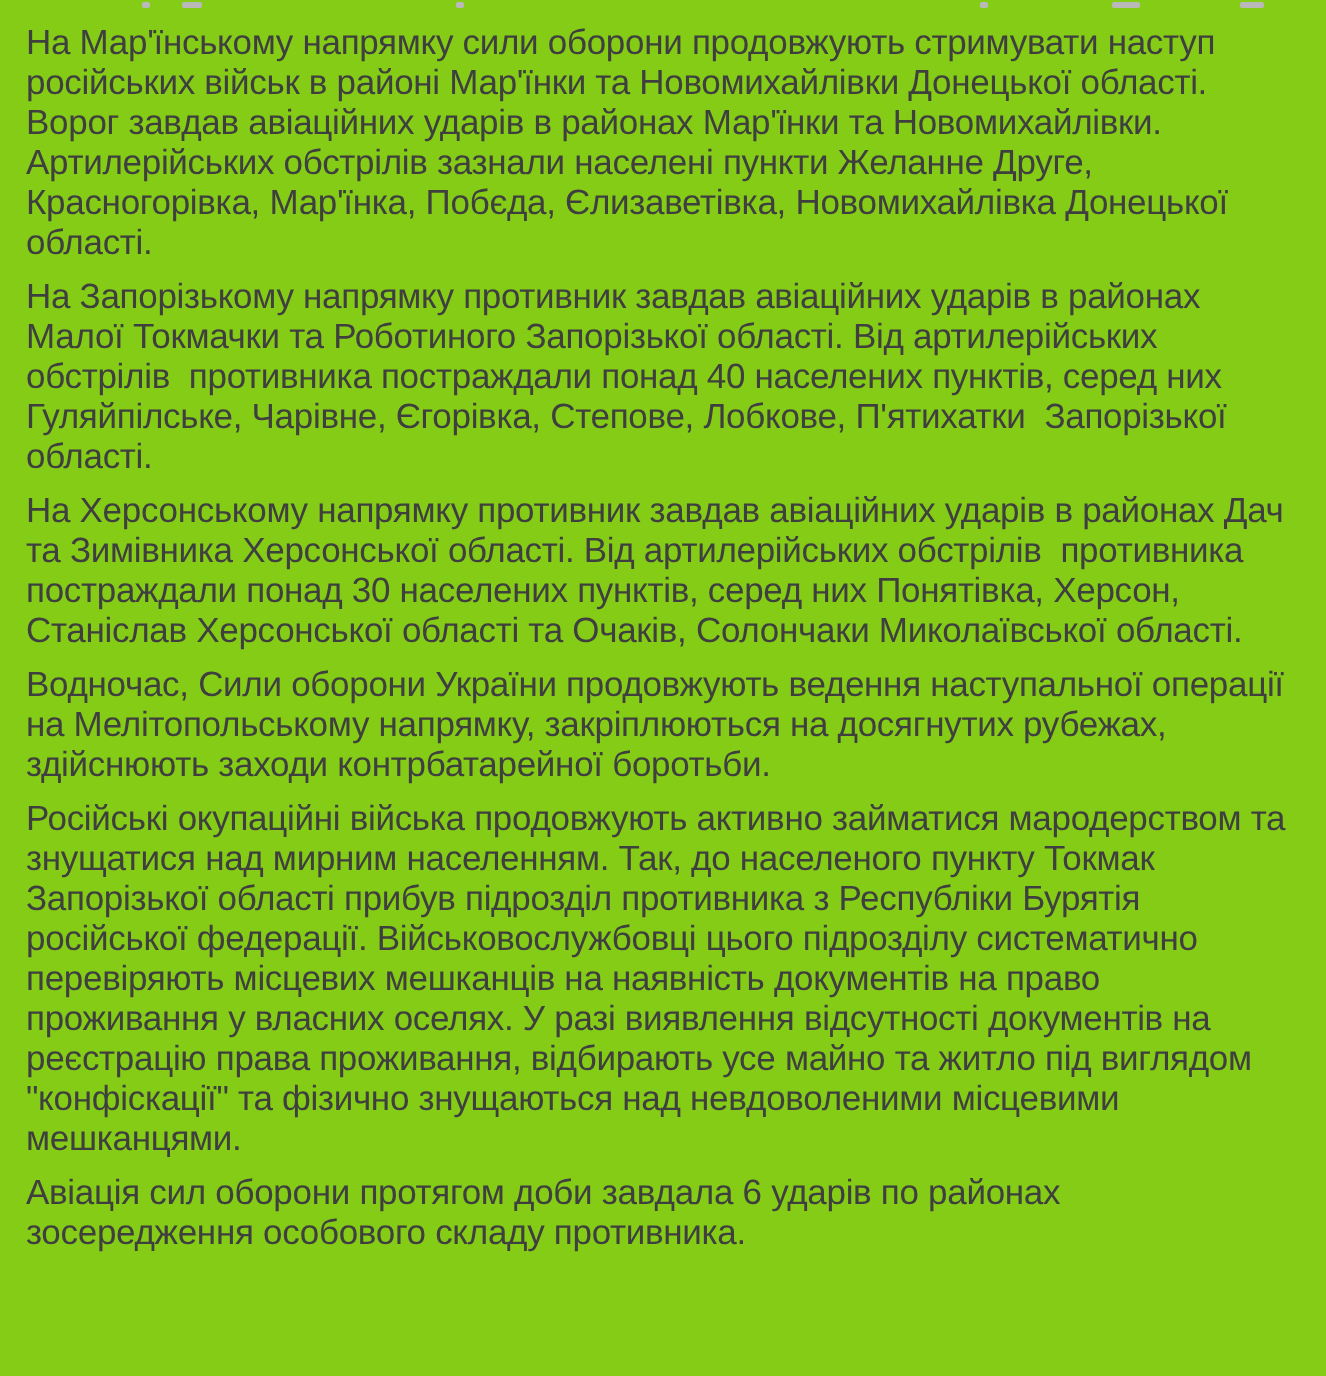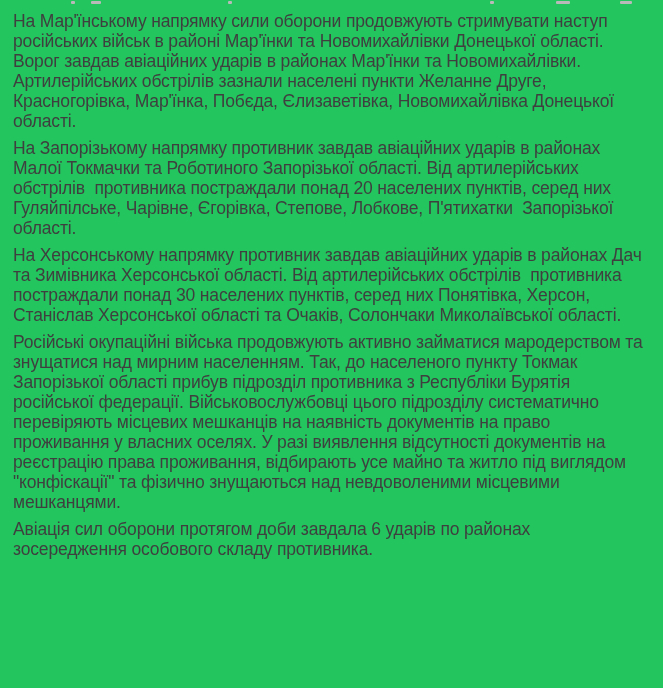--- a/index.html
+++ b/index.html
@@ -1,20 +1,20 @@
 <!DOCTYPE html>
 <html><head>
 <meta charset="utf-8">
 <style>
   html, body { margin: 0; padding: 0; background: #ffffff; }
   .page {
     position: relative;
     width: 663px;
     height: 688px;
-    background: #22c55e;
+    background: #84cc16;
     overflow: hidden;
     box-sizing: border-box;
     padding: 0 16px 0 13px;
     font-family: "Liberation Sans", sans-serif;
     font-size: 17.5px;
     line-height: 20px;
     letter-spacing: -0.15px;
     color: #3f3f3f;
   }
   .clipped-remnant {
@@ -50,20 +50,21 @@
     <span class="mark m1"></span>
     <span class="mark m2"></span>
     <span class="mark m3"></span>
     <span class="mark m4"></span>
     <span class="mark m5"></span>
     <span class="mark m6"></span>
   </div>
 
   <div class="article">
     <p>На Мар'їнському напрямку сили оборони продовжують стримувати наступ російських військ в районі Мар'їнки та Новомихайлівки Донецької області. Ворог завдав авіаційних ударів в районах Мар'їнки та Новомихайлівки. Артилерійських обстрілів зазнали населені пункти Желанне Друге, Красногорівка, Мар'їнка, Побєда, Єлизаветівка, Новомихайлівка Донецької області.</p>
-    <p>На Запорізькому напрямку противник завдав авіаційних ударів в районах Малої Токмачки та Роботиного Запорізької області. Від артилерійських обстрілів  противника постраждали понад 20 населених пунктів, серед них Гуляйпілське, Чарівне, Єгорівка, Степове, Лобкове, П'ятихатки  Запорізької області.</p>
+    <p>На Запорізькому напрямку противник завдав авіаційних ударів в районах Малої Токмачки та Роботиного Запорізької області. Від артилерійських обстрілів  противника постраждали понад 40 населених пунктів, серед них Гуляйпілське, Чарівне, Єгорівка, Степове, Лобкове, П'ятихатки  Запорізької області.</p>
     <p>На Херсонському напрямку противник завдав авіаційних ударів в районах Дач та Зимівника Херсонської області. Від артилерійських обстрілів  противника постраждали понад 30 населених пунктів, серед них Понятівка, Херсон, Станіслав Херсонської області та Очаків, Солончаки Миколаївської області.</p>
+    <p>Водночас, Сили оборони України продовжують ведення наступальної операції на Мелітопольському напрямку, закріплюються на досягнутих рубежах, здійснюють заходи контрбатарейної боротьби.</p>
     <p>Російські окупаційні війська продовжують активно займатися мародерством та знущатися над мирним населенням. Так, до населеного пункту Токмак Запорізької області прибув підрозділ противника з Республіки Бурятія російської федерації. Військовослужбовці цього підрозділу систематично перевіряють місцевих мешканців на наявність документів на право проживання у власних оселях. У разі виявлення відсутності документів на реєстрацію права проживання, відбирають усе майно та житло під виглядом "конфіскації" та фізично знущаються над невдоволеними місцевими мешканцями.</p>
     <p>Авіація сил оборони протягом доби завдала 6 ударів по районах зосередження особового складу противника.</p>
 
   </div>
 
 </div>
 
 </body></html>

